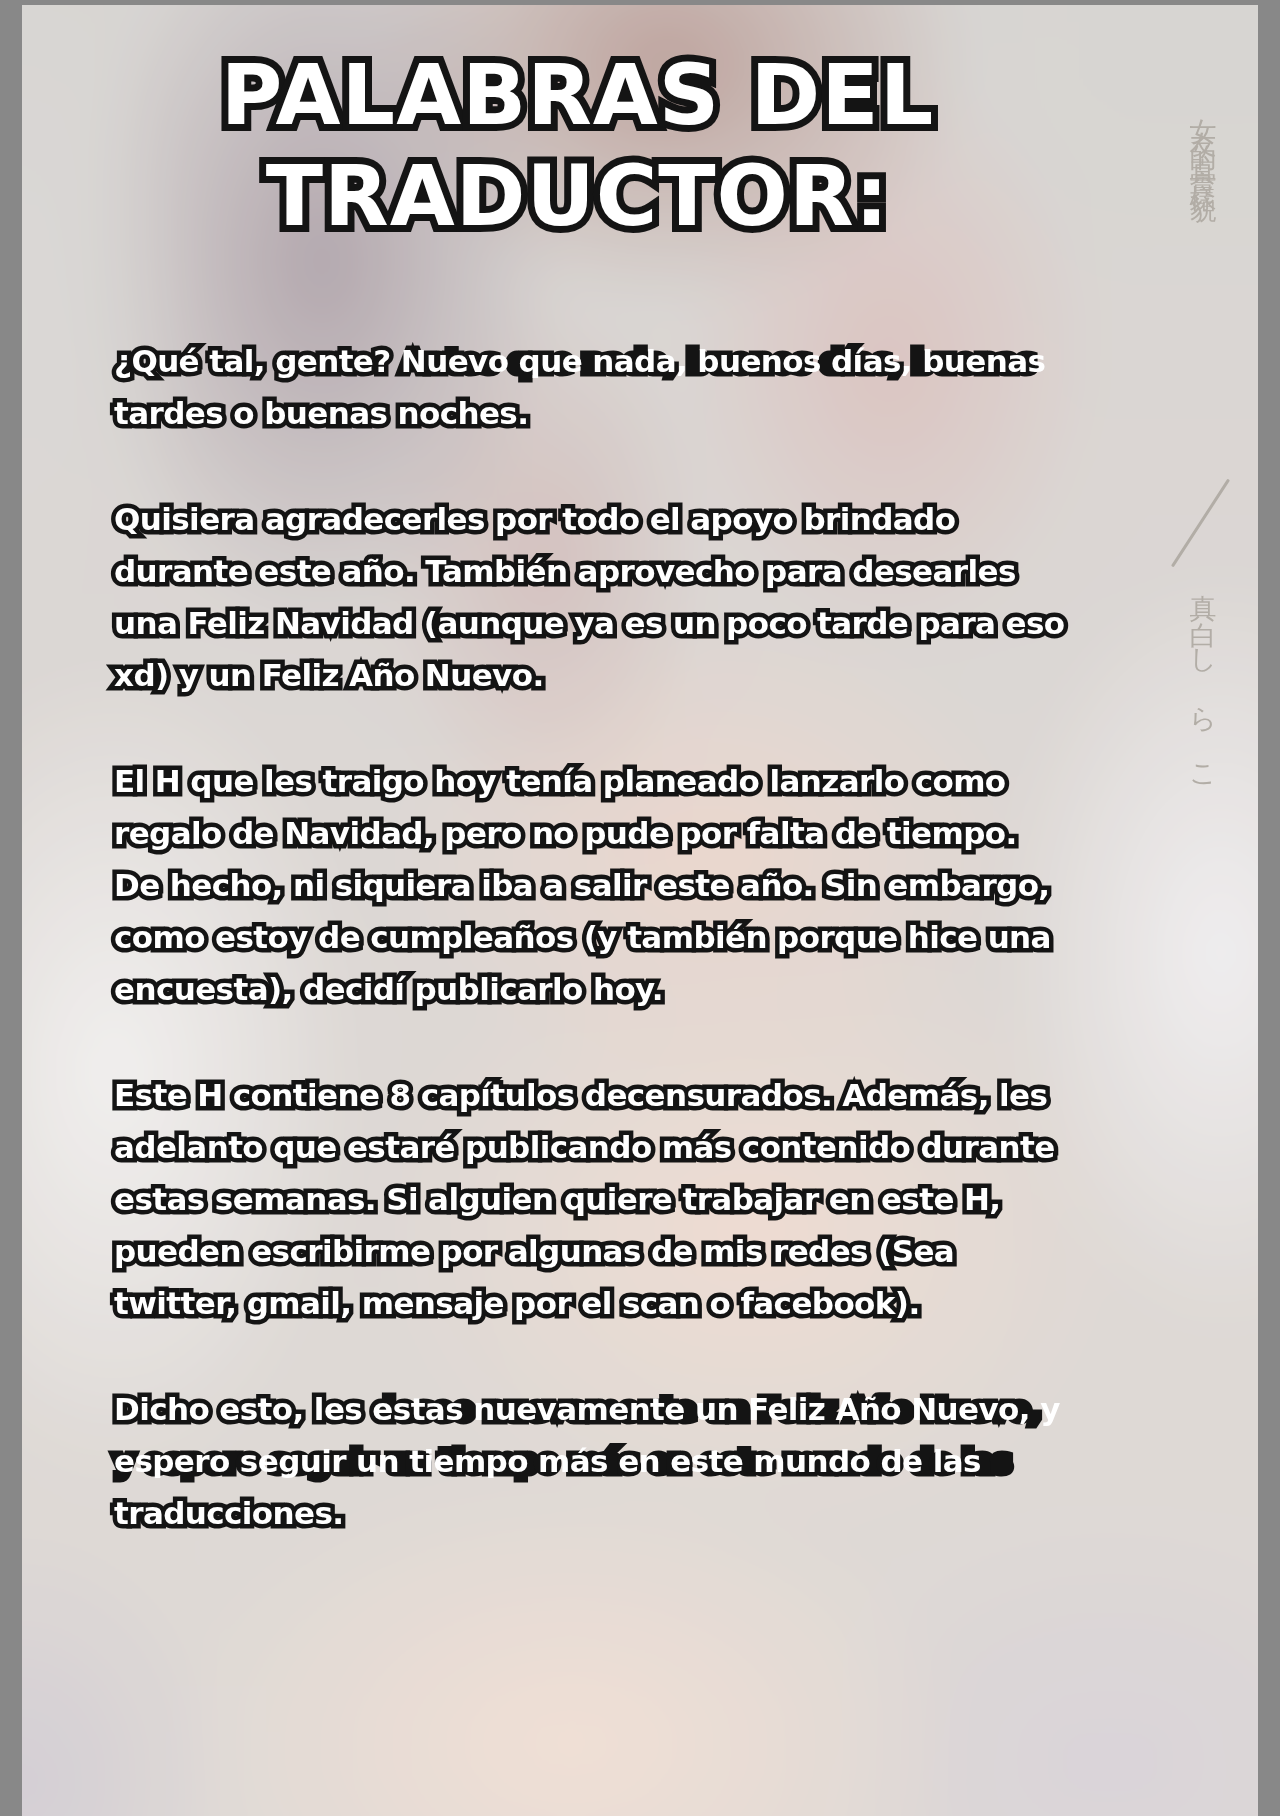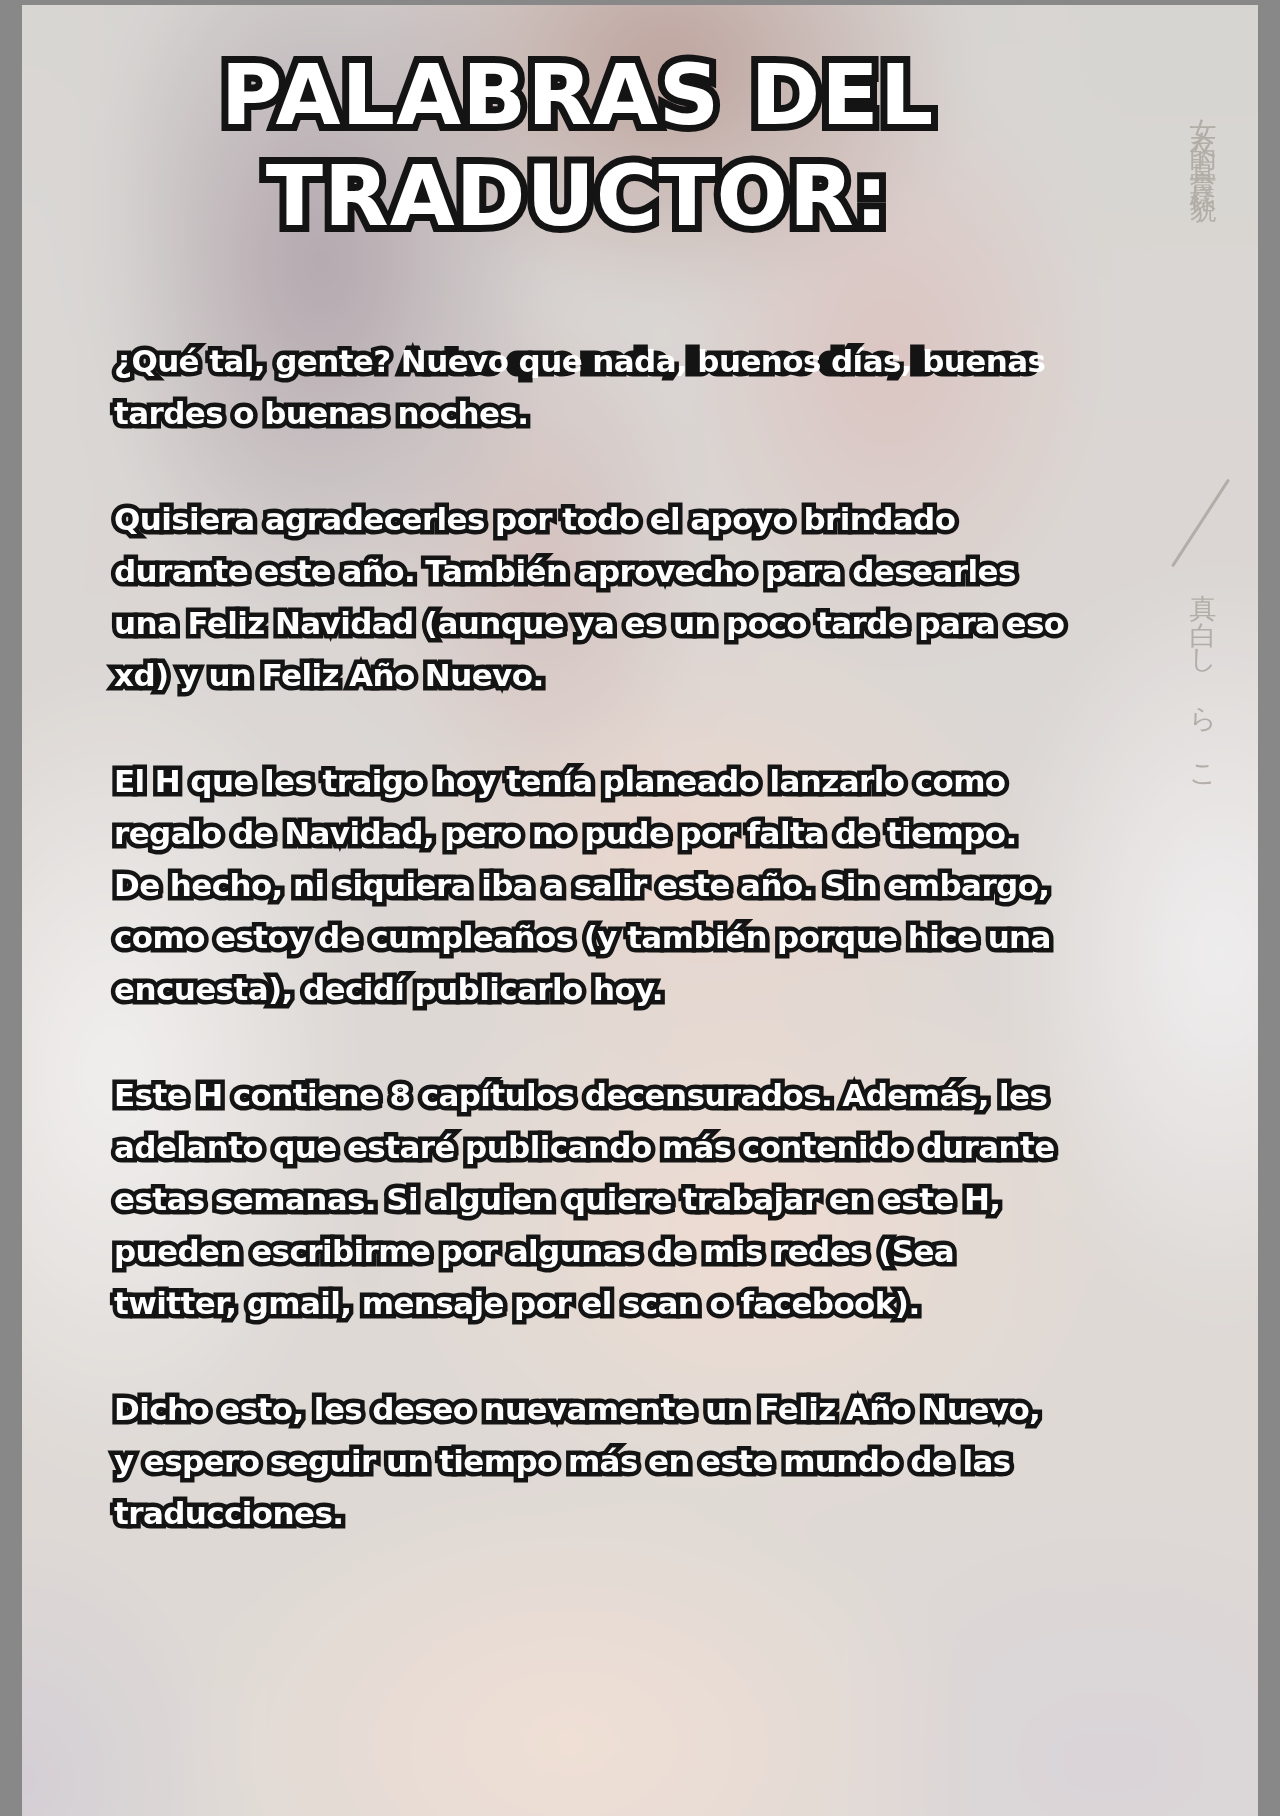--- a/index.html
+++ b/index.html
@@ -102,21 +102,21 @@
   <h1 class="title">
     <span class="otext" data-text="PALABRAS DEL">PALABRAS DEL</span>
     <span class="otext" data-text="TRADUCTOR:">TRADUCTOR:</span>
   </h1>
 
   <div class="body-text">
     <p class="otext" data-text="¿Qué tal, gente? Antes que nada, buenos días, buenas tardes o buenas noches.">¿Qué tal, gente? Nuevo que nada, buenos días, buenas tardes o buenas noches.</p>
     <p class="otext" data-text="Quisiera agradecerles por todo el apoyo brindado durante este año. También aprovecho para desearles una Feliz Navidad (aunque ya es un poco tarde para eso xd) y un Feliz Año Nuevo.">Quisiera agradecerles por todo el apoyo brindado durante este año. También aprovecho para desearles una Feliz Navidad (aunque ya es un poco tarde para eso xd) y un Feliz Año Nuevo.</p>
     <p class="otext" data-text="El H que les traigo hoy tenía planeado lanzarlo como regalo de Navidad, pero no pude por falta de tiempo. De hecho, ni siquiera iba a salir este año. Sin embargo, como estoy de cumpleaños (y también porque hice una encuesta), decidí publicarlo hoy.">El H que les traigo hoy tenía planeado lanzarlo como regalo de Navidad, pero no pude por falta de tiempo. De hecho, ni siquiera iba a salir este año. Sin embargo, como estoy de cumpleaños (y también porque hice una encuesta), decidí publicarlo hoy.</p>
     <p class="otext" data-text="Este H contiene 8 capítulos decensurados. Además, les adelanto que estaré publicando más contenido durante estas semanas. Si alguien quiere trabajar en este H, pueden escribirme por algunas de mis redes (Sea twitter, gmail, mensaje por el scan o facebook).">Este H contiene 8 capítulos decensurados. Además, les adelanto que estaré publicando más contenido durante estas semanas. Si alguien quiere trabajar en este H, pueden escribirme por algunas de mis redes (Sea twitter, gmail, mensaje por el scan o facebook).</p>
-    <p class="otext" data-text="Dicho esto, les deseo nuevamente un Feliz Año Nuevo, y espero seguir un tiempo más en este mundo de las traducciones.">Dicho esto, les deseo nuevamente un Feliz Año Nuevo, y espero seguir un tiempo más en este mundo de las traducciones.</p>
+    <p class="otext" data-text="Dicho esto, les deseo nuevamente un Feliz Año Nuevo, y espero seguir un tiempo más en este mundo de las traducciones.">Dicho esto, les estas nuevamente un Feliz Año Nuevo, y espero seguir un tiempo más en este mundo de las traducciones.</p>
   </div>
 
   <div class="vcol">
     <span class="vtext v-series">女友的真實樣貌</span>
     <div class="v-slash"></div>
     <span class="vtext v-artist">真白しらこ</span>
   </div>
 
 </div>
 

